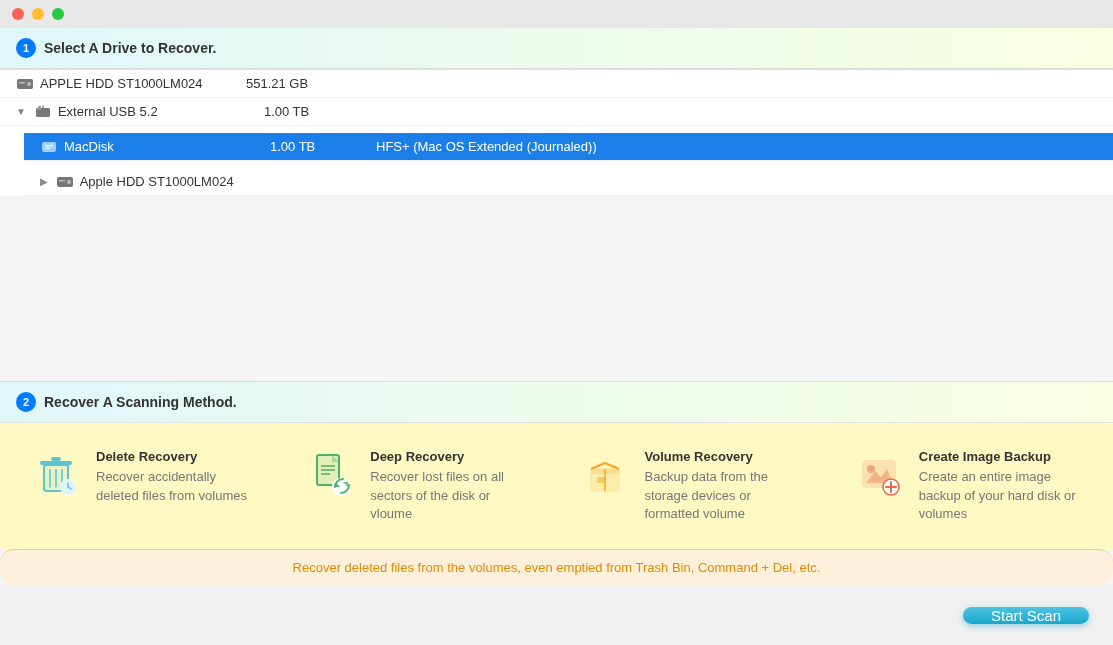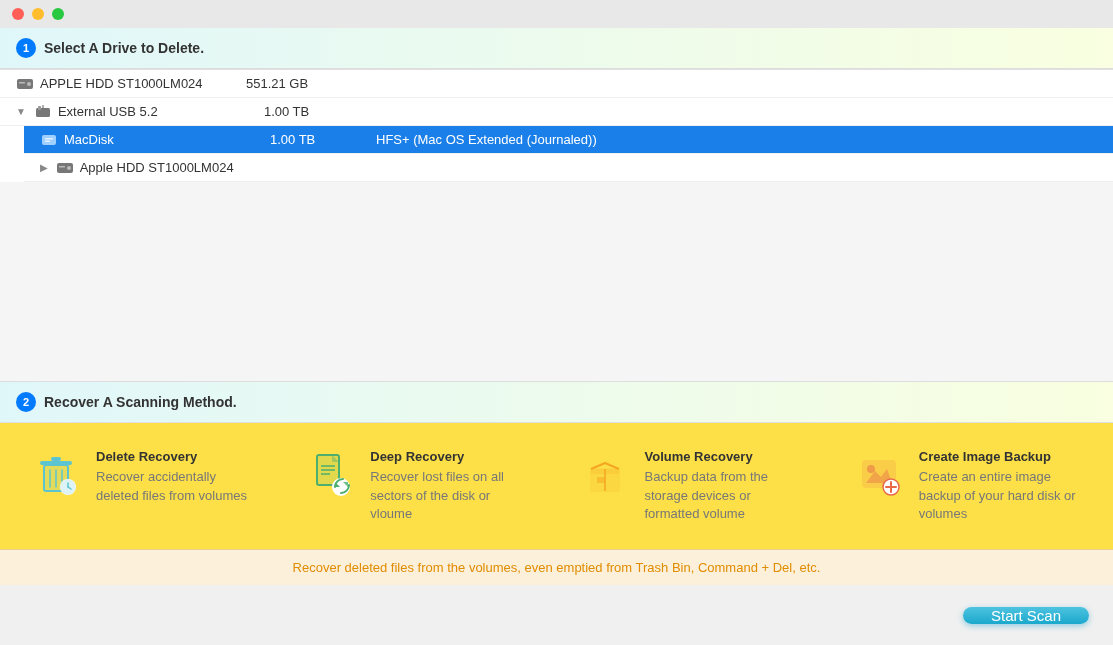--- a/index.html
+++ b/index.html
@@ -87,41 +87,41 @@
     .drive-row .drive-format { flex: 1; }
     .drive-icon {
       width: 18px; height: 14px;
       display: inline-flex; align-items: center; justify-content: center;
       font-size: 12px;
     }
     .hdd-icon { color: #555; }
     .usb-icon { color: #555; }
     .partition-icon { color: #555; }
     .expand-arrow { font-size: 10px; color: #888; margin-right: 2px; }
-    .indent { margin-left: 24px; }
+    .indent { margin-left: 24px; margin-top: 7px; }
 
     
     .spacer {
       flex: 1;
       background: #f5f5f5;
       min-height: 0;
     }
 
     
     .section2-wrap {
       background: linear-gradient(to right, #e0f7fa, #f9ffe0);
       border-top: 1px solid #ddd;
     }
 
     
     .scan-methods {
       display: flex;
       padding: 16px 16px;
       gap: 16px;
-      background: #fde047;
+      background: #fef9c3;
       border-top: 1px solid #e0e0e0;
     }
     .scan-method {
       flex: 1;
       display: flex;
       align-items: flex-start;
       gap: 14px;
       padding: 10px 14px;
       cursor: pointer;
       border-radius: 4px;
@@ -144,20 +144,21 @@
     }
 
     
     .info-bar {
       background: #fdf0da;
       border-top: 1px solid #f0d090;
       padding: 10px 16px;
       text-align: center;
       font-size: 13px;
       color: #e08c00;
+      border-radius: 14px;
     }
 
     
     .footer {
       height: 60px;
       background: #f0f0f0;
       display: flex;
       align-items: center;
       justify-content: flex-end;
       padding: 0 24px;
@@ -195,21 +196,21 @@
   <span class="traffic-light tl-red"></span>
   <span class="traffic-light tl-yellow"></span>
   <span class="traffic-light tl-green"></span>
 </div>
 
 <div class="main">
 
   <div class="section1">
     <div class="section-header">
       <span class="section-num">1</span>
-      <span class="section-title">Select A Drive to Delete.</span>
+      <span class="section-title">Select A Drive to Recover.</span>
     </div>
   </div>
 
   <div class="drive-list">
 
     <div class="drive-row">
       <span class="drive-icon hdd-icon">
         <svg width="18" height="14" viewBox="0 0 18 14" fill="none">
           <rect x="1" y="2" width="16" height="10" rx="2" fill="#777"></rect>
           <circle cx="13" cy="7" r="2" fill="#bbb"></circle>

